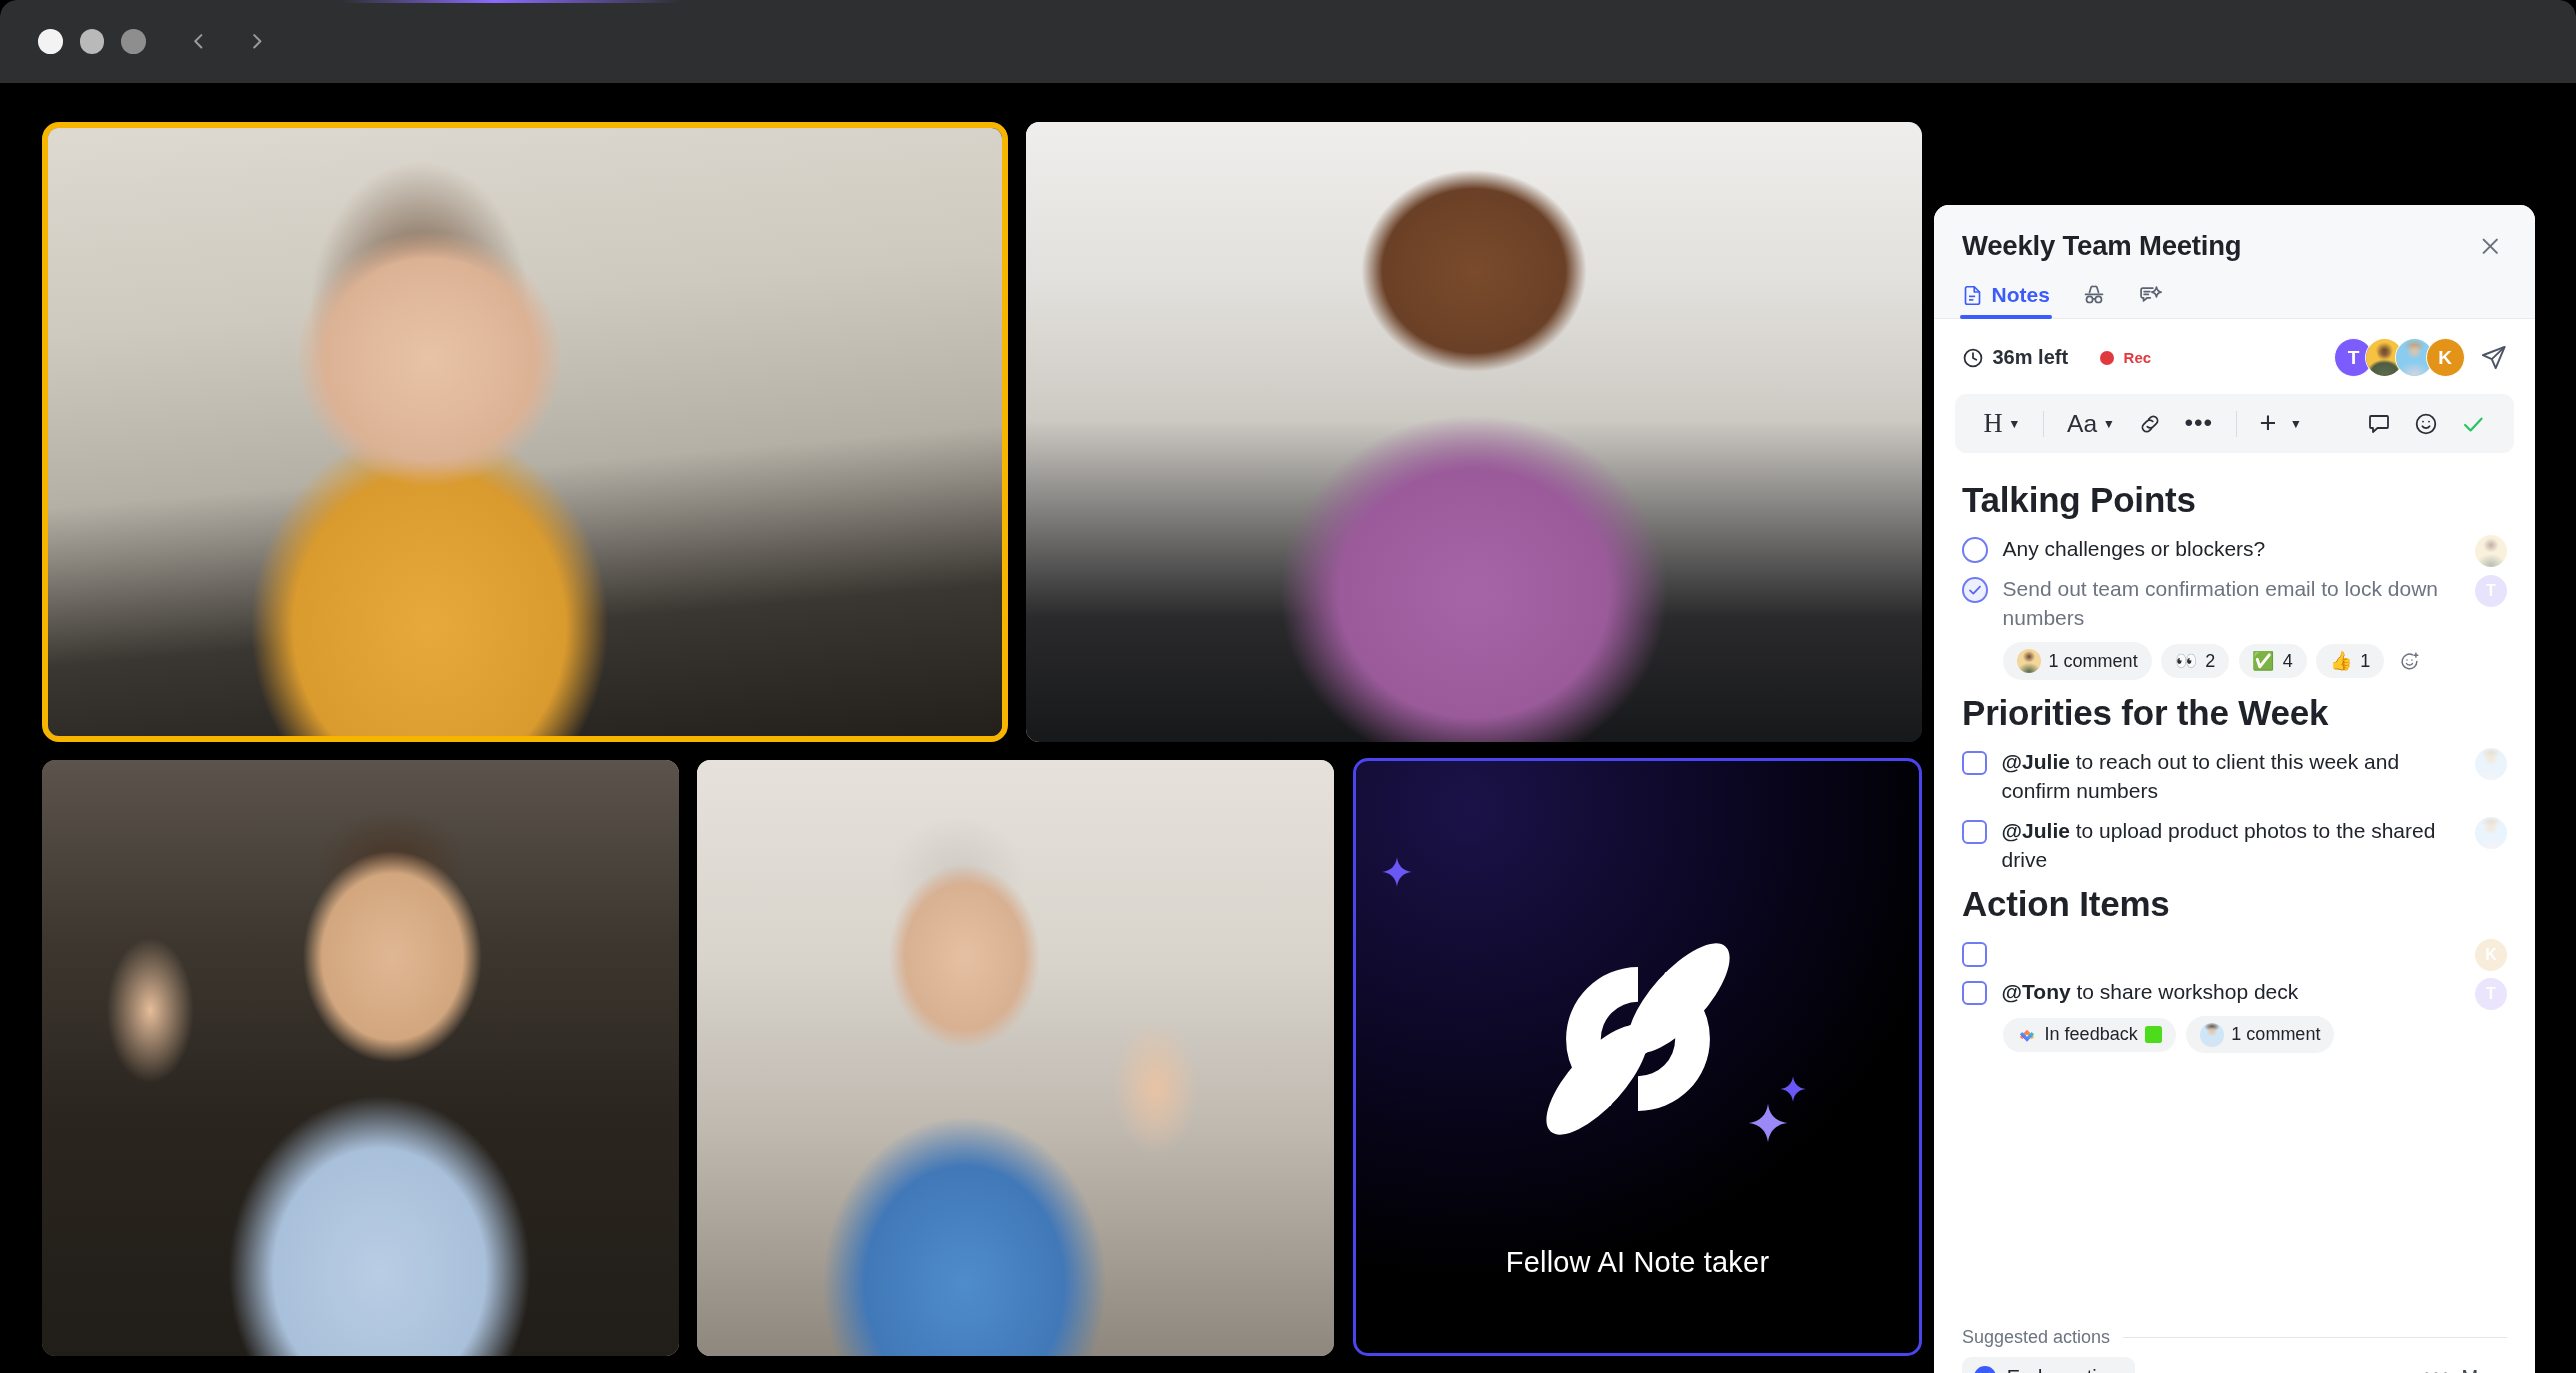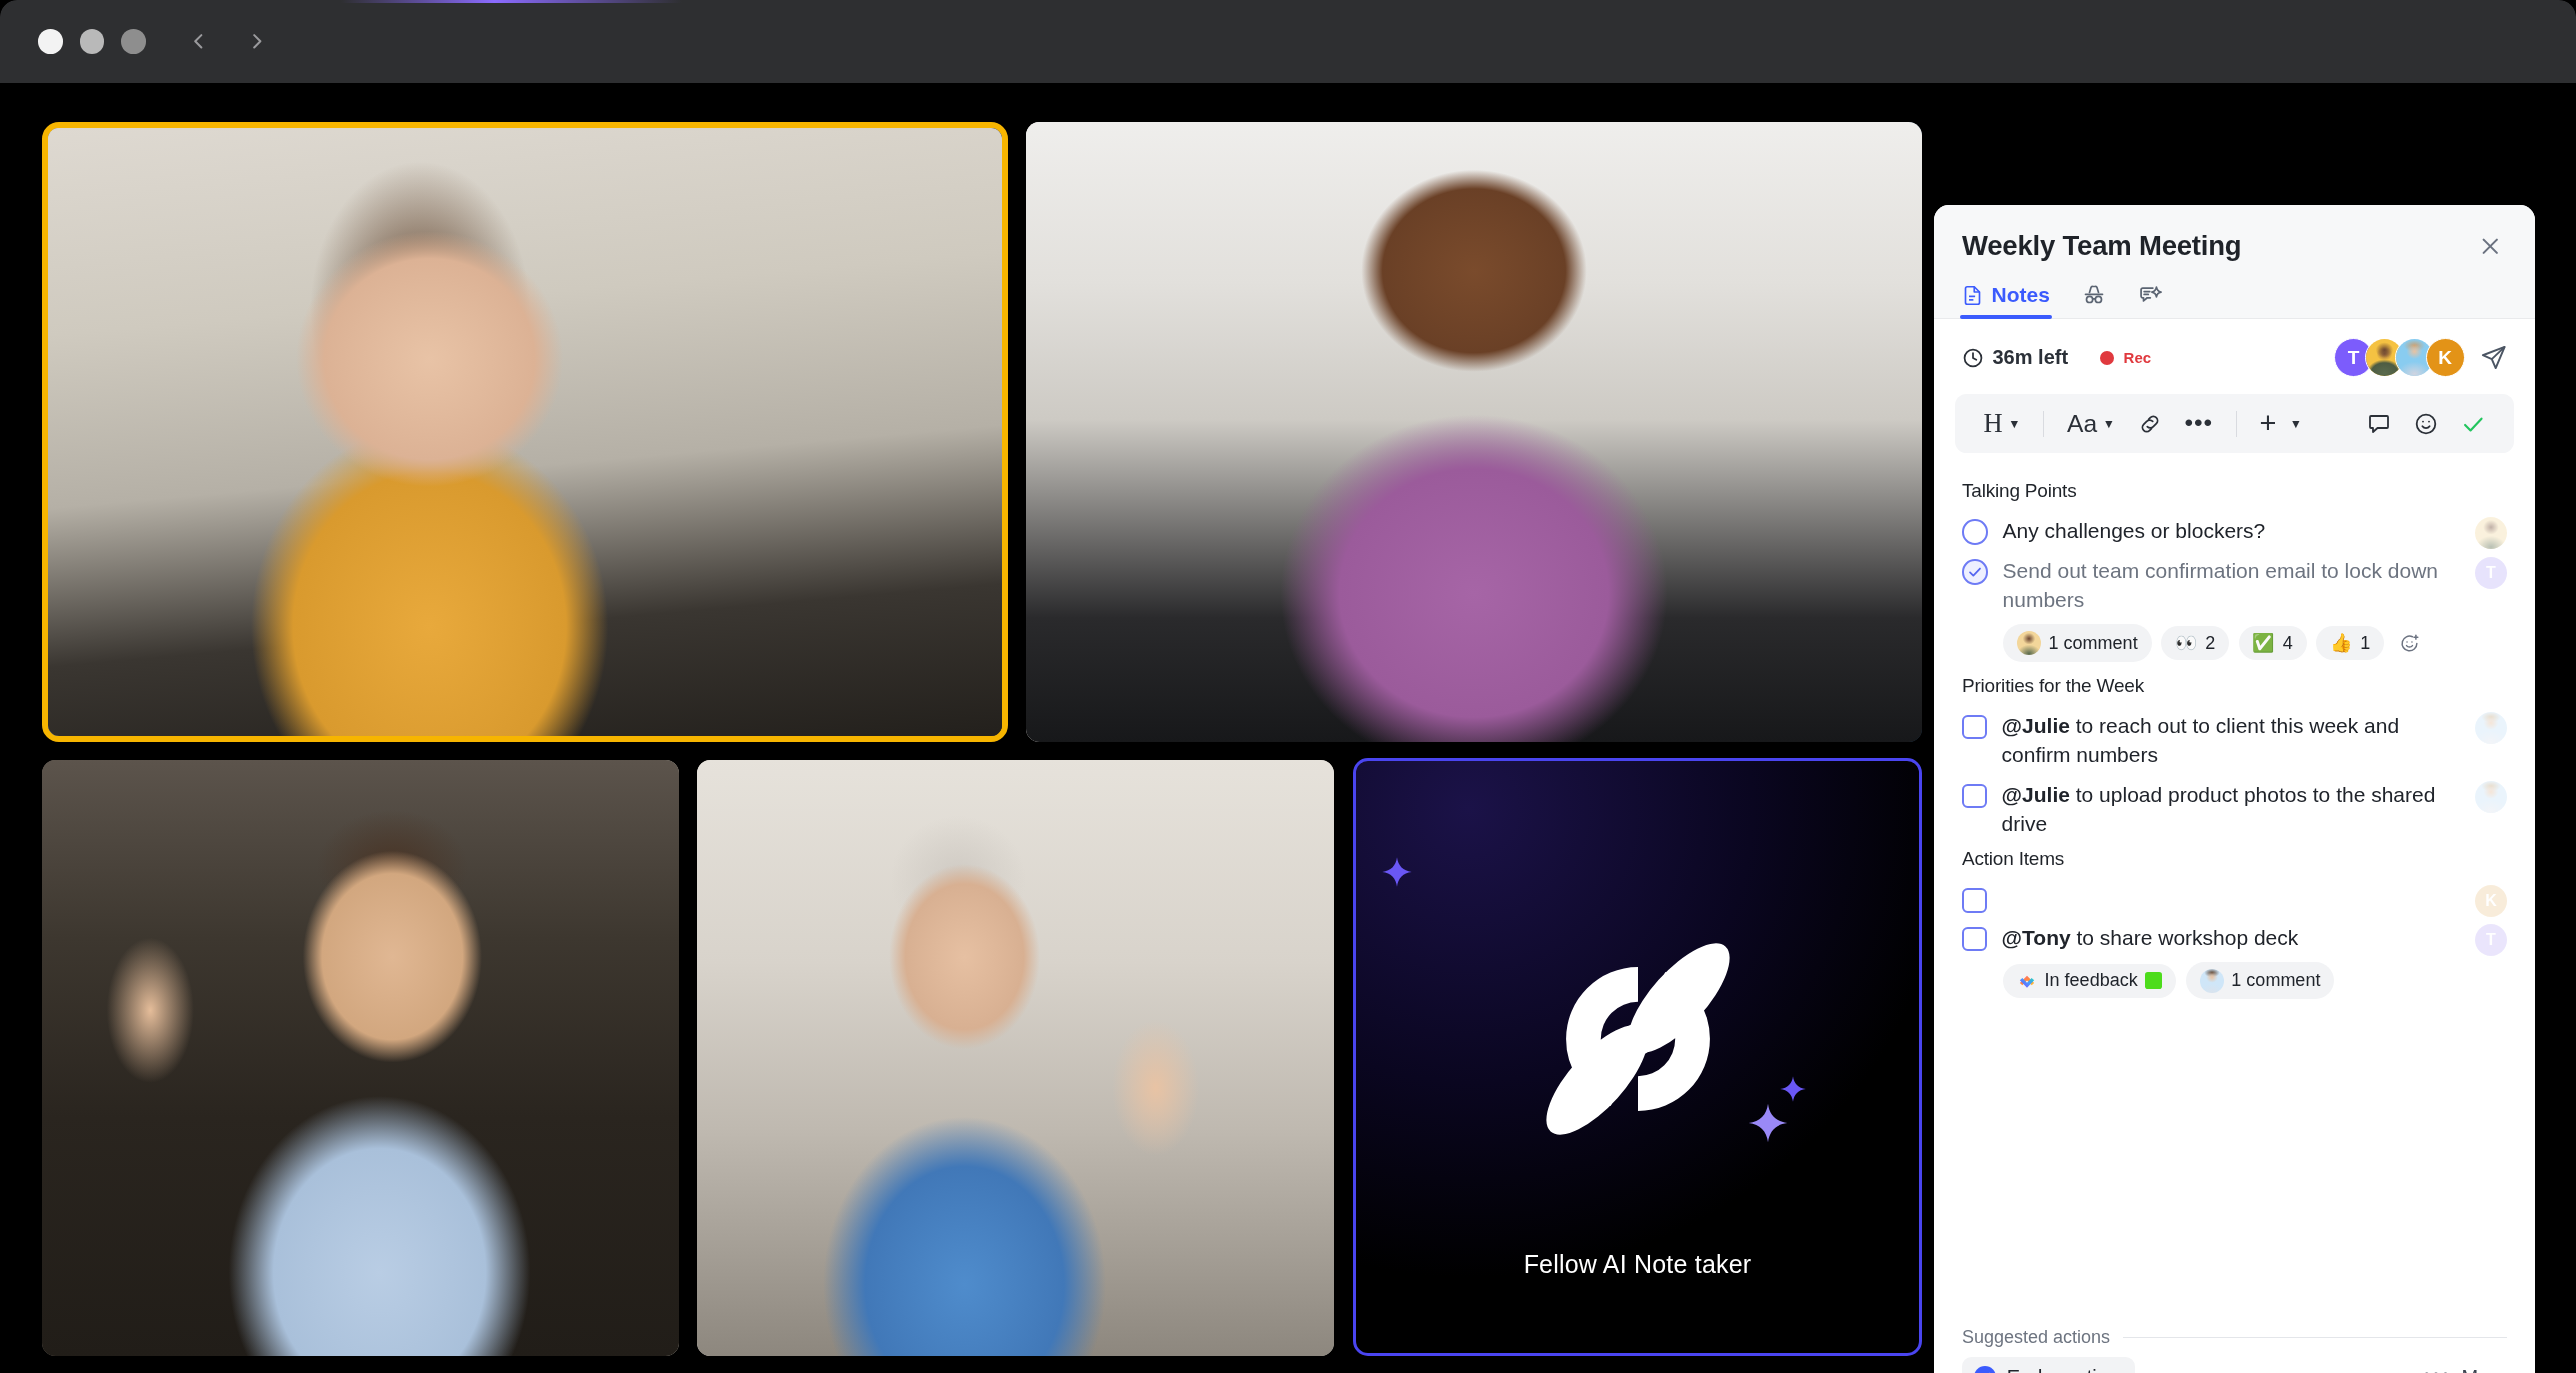--- a/index.html
+++ b/index.html
@@ -101,21 +101,21 @@
       radial-gradient(ellipse 9% 15% at 72% 55%, #e8c3a4 0%, rgba(232,195,164,0) 76%),
       radial-gradient(ellipse 14% 14% at 41% 20%, #cfcac3 0%, rgba(207,202,195,0) 76%),
       radial-gradient(ellipse 30% 38% at 42% 88%, #4f8ccc 0%, #4178b8 52%, rgba(65,120,184,0) 74%),
       linear-gradient(180deg, #e6e2db 0%, #d8d3cb 34%, #bfb9b0 62%, #8d877e 100%),
       linear-gradient(90deg, #d0cbc2 0%, #e6e2da 40%, #cfc9c0 70%, #b2aca2 100%);
   }
 
   .tile-label {
     position: absolute; left: 0; right: 0; bottom: 74px;
     text-align: center; color: #fff;
-    font-size: 25px; letter-spacing: 0.2px;
+    font-size: 29px; letter-spacing: 0.2px;
   }
 
   
   .fellow-mark { position: absolute; left: 50%; top: 47%; transform: translate(-50%,-50%); }
   .spark { position: absolute; }
 
   
   .panel {
     position: absolute;
     left: 1934px; top: 122px;
@@ -177,21 +177,21 @@
   .tb-plus { font-size: 29px; font-weight: 300; line-height: 1; }
   .tb-dots { font-size: 24.6px; letter-spacing: 0.9px; line-height: .6; }
 
   
   .notes {
     flex: 1; overflow: hidden;
     padding: 21px 28px 0 28px;
     position: relative;
   }
   .sec-title {
-    font-size: 19px; font-weight: 400; color: #1f2329;
+    font-size: 35px; font-weight: 700; color: #1f2329;
     margin: 5.7px 0 13.3px 0; letter-spacing: -0.2px;
   }
   .sec-title.tight { margin-top: 1.9px; }
   .item { display: flex; align-items: flex-start; gap: 15px; margin-bottom: 9.5px; position: relative; padding-right: 55px; }
   .item-text { font-size: 21px; line-height: 1.37; color: #20242b; padding-top: 1.9px; }
   .item-text.done { color: #6d7480; }
   .mention { font-weight: 700; color: #20242b; }
 
   .cb-circle {
     width: 25.6px; height: 25.6px; border-radius: 50%;

